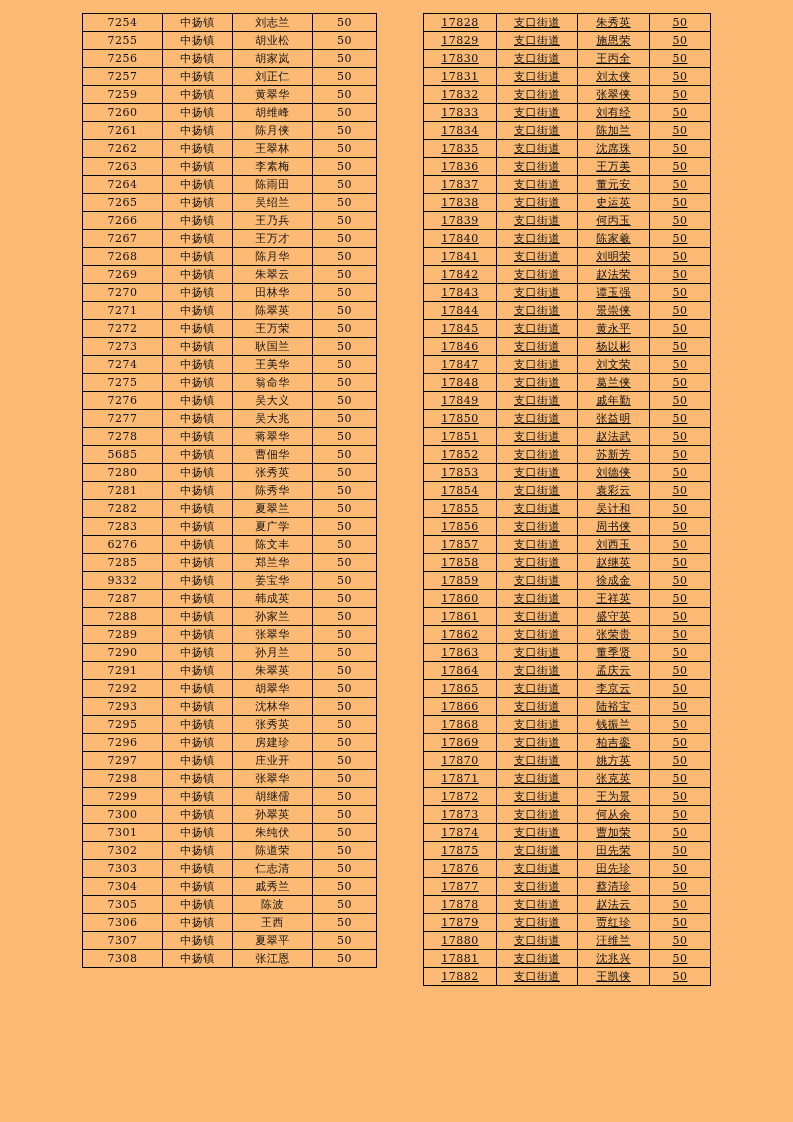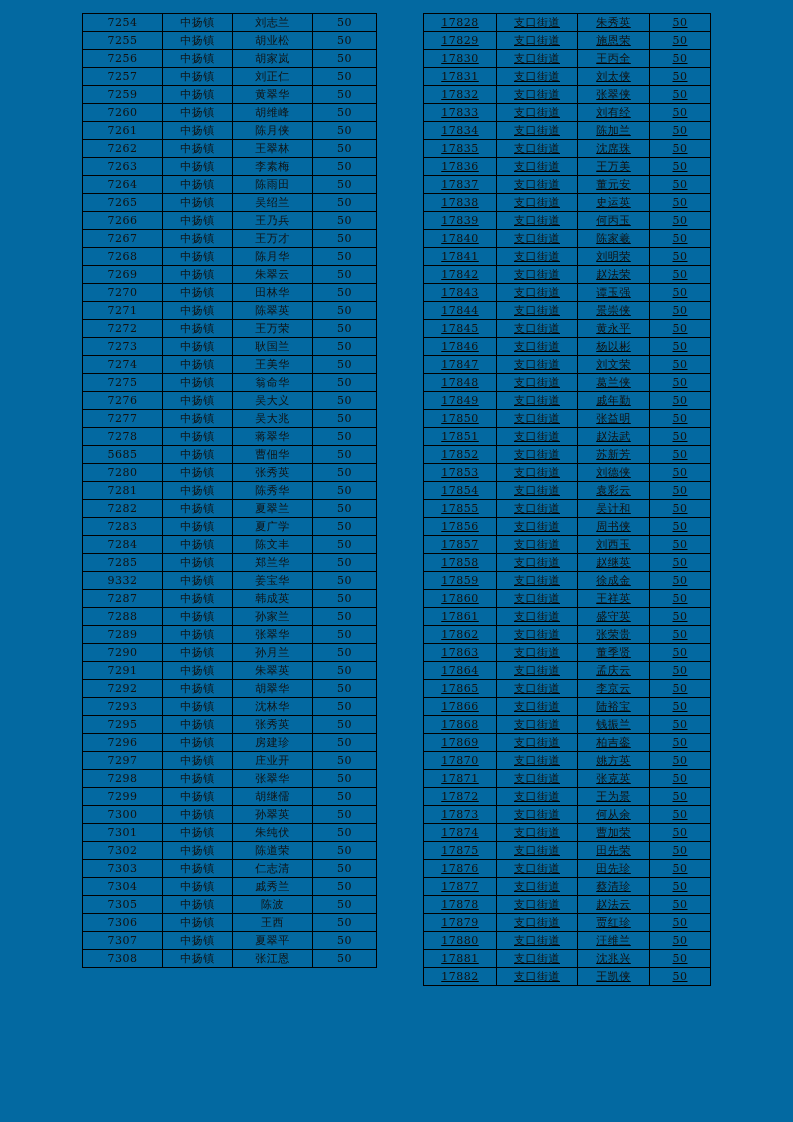--- a/index.html
+++ b/index.html
@@ -5,21 +5,21 @@
   html, body {
     margin: 0;
     padding: 0;
     background: #ffffff;
     font-family: "DejaVu Serif", "Liberation Serif", serif;
   }
   .page {
     position: relative;
     width: 793px;
     height: 1122px;
-    background: #0369a1;
+    background: #fdba74;
     overflow: hidden;
   }
   table.roster {
     position: absolute;
     top: 13px;
     border-collapse: collapse;
     table-layout: fixed;
   }
   #table-left  { left: 82px;  width: 294px; }
   #table-right { left: 423px; width: 287px; text-decoration: underline; }
@@ -225,21 +225,21 @@
           <td>夏翠兰</td>
           <td>50</td>
         </tr>
         <tr>
           <td>7283</td>
           <td>中扬镇</td>
           <td>夏广学</td>
           <td>50</td>
         </tr>
         <tr>
-          <td>7284</td>
+          <td>6276</td>
           <td>中扬镇</td>
           <td>陈文丰</td>
           <td>50</td>
         </tr>
         <tr>
           <td>7285</td>
           <td>中扬镇</td>
           <td>郑兰华</td>
           <td>50</td>
         </tr>

